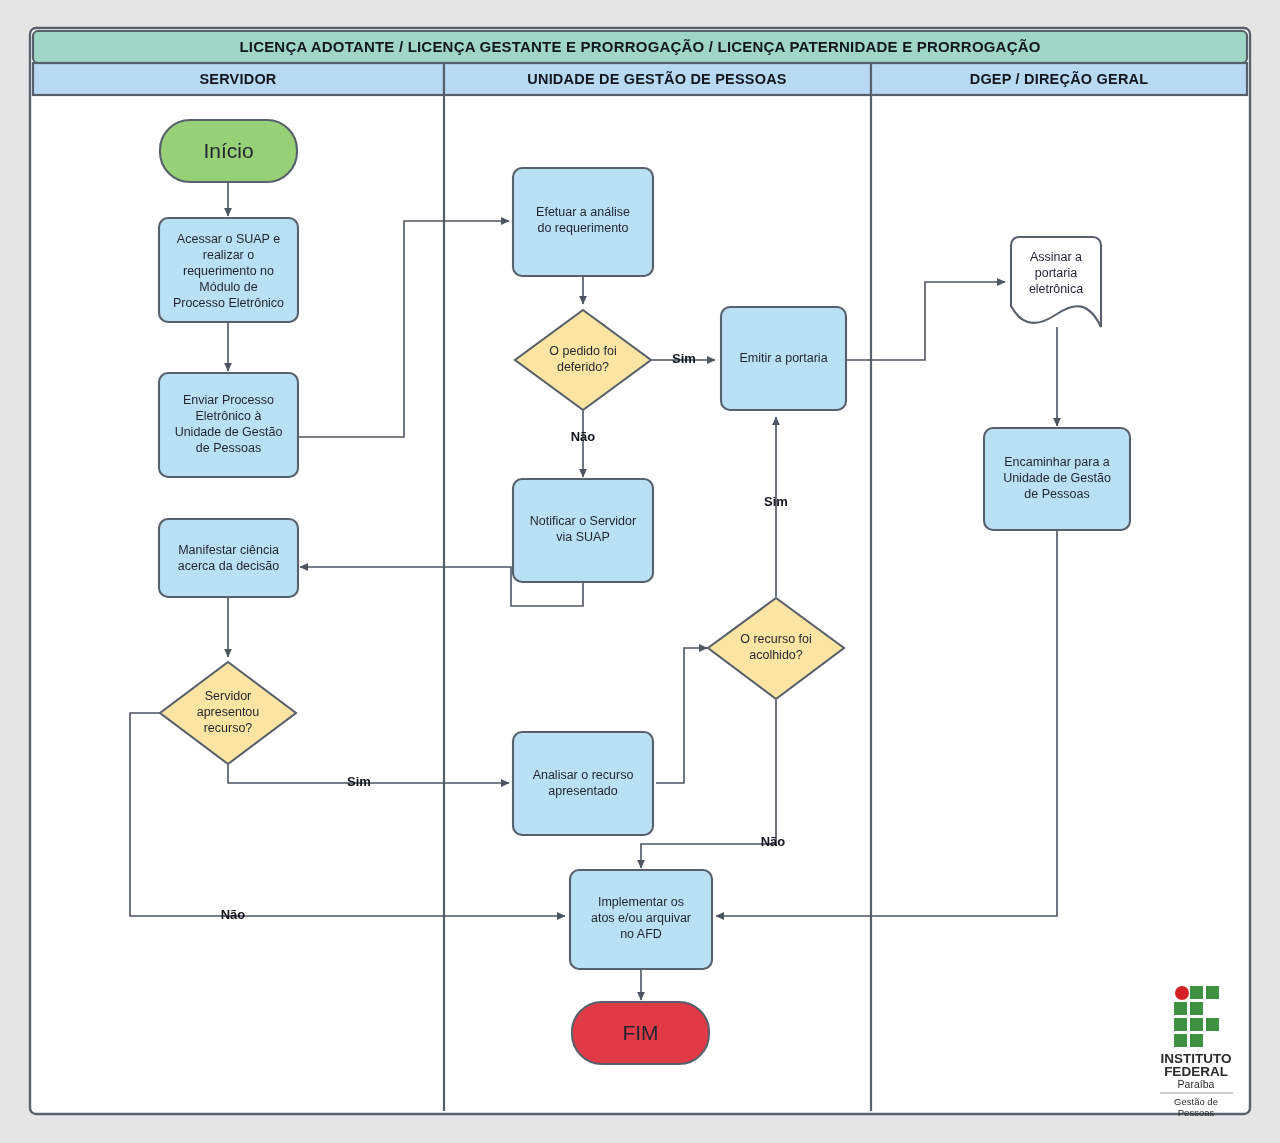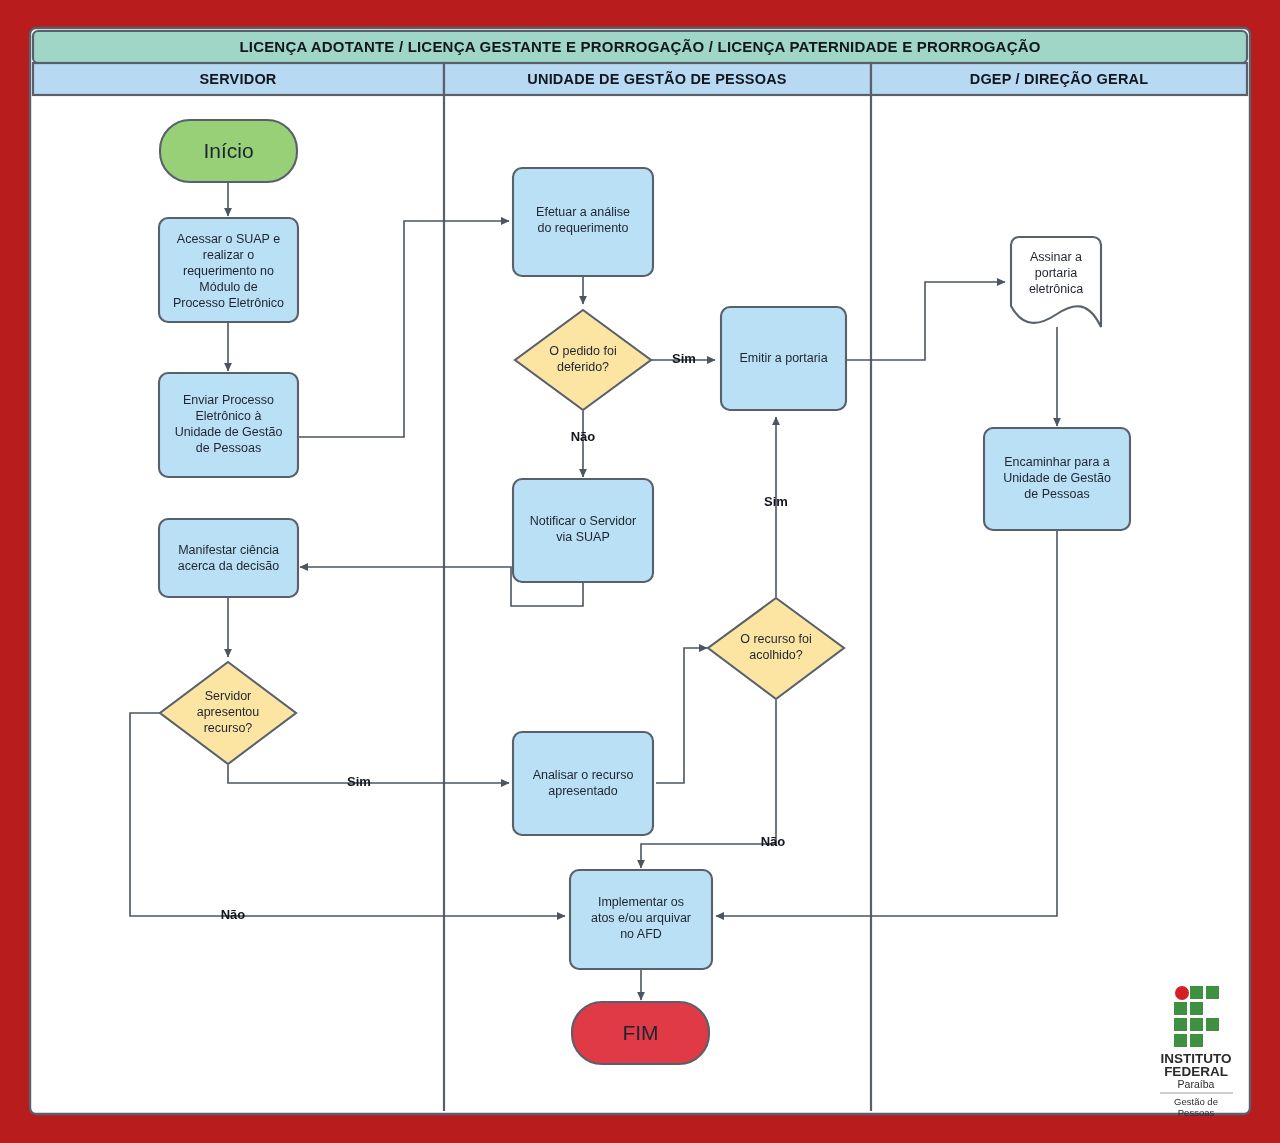--- a/index.html
+++ b/index.html
@@ -5,21 +5,21 @@
   html, body {
     margin: 0;
     padding: 0;
     background: #ffffff;
     font-family: "Liberation Sans", sans-serif;
   }
   #page {
     position: relative;
     width: 1280px;
     height: 1143px;
-    background: #b91c1c;
+    background: #e5e5e5;
     overflow: hidden;
   }
   svg.flow {
     position: absolute;
     left: 0;
     top: 0;
     width: 1280px;
     height: 1143px;
   }
   .node-label {

